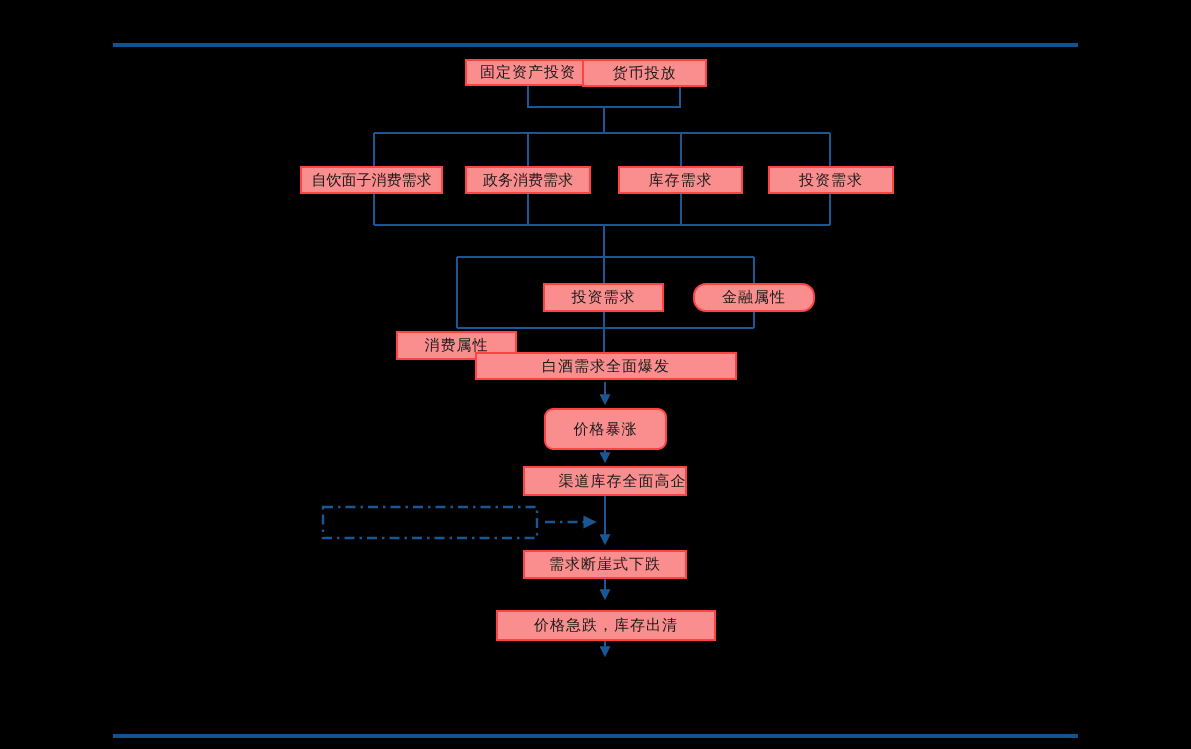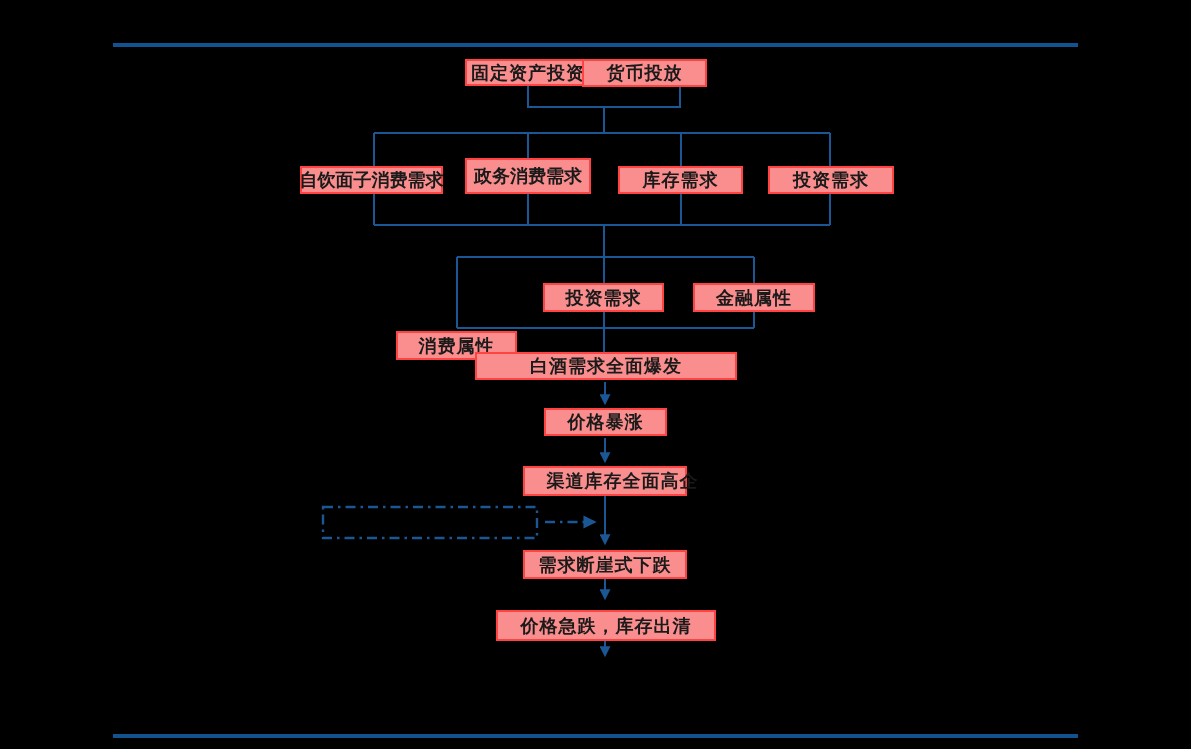--- a/index.html
+++ b/index.html
@@ -36,22 +36,22 @@
   .node {
     position: absolute;
     z-index: 2;
     background: var(--box-fill);
     border: 2px solid var(--box-border);
     box-sizing: border-box;
     display: flex;
     align-items: center;
     justify-content: center;
     color: var(--text);
-    font-size: 18px;
-    font-weight: bold;
+    font-size: 15px;
+    font-weight: normal;
     letter-spacing: 1px;
     white-space: nowrap;
   }
 </style>
 </head>
 <body>
 
 <div id="canvas">
 
   <svg id="lines" width="1191" height="749" viewBox="0 0 1191 749">
@@ -105,27 +105,27 @@
     </g>
     <g>
       <line class="dashdot" x1="545" y1="522" x2="594" y2="522" marker-end="url(#arrowhead)"></line>
     </g>
   </svg>
 
   <div class="node" style="left:465px; top:59px; width:126px; height:27px;">固定资产投资</div>
   <div class="node" style="left:582px; top:59px; width:125px; height:28px;">货币投放</div>
 
   <div class="node" style="left:300px; top:166px; width:143px; height:28px; letter-spacing:0;">自饮面子消费需求</div>
-  <div class="node" style="left:465px; top:158px; width:126px; height:36px; letter-spacing:0;">政务消费需求</div>
+  <div class="node" style="left:465px; top:166px; width:126px; height:28px; letter-spacing:0;">政务消费需求</div>
   <div class="node" style="left:618px; top:166px; width:125px; height:28px;">库存需求</div>
   <div class="node" style="left:768px; top:166px; width:126px; height:28px;">投资需求</div>
 
   <div class="node" style="left:396px; top:283px; width:121px; height:29px;margin-top:48px;">消费属性</div>
   <div class="node" style="left:543px; top:283px; width:121px; height:29px;">投资需求</div>
-  <div class="node" style="left:693px; top:283px; width:122px; height:29px;">金融属性</div>
+  <div class="node" style="left:693px; top:283px; width:122px; height:29px;border-radius:13px;">金融属性</div>
 
   <div class="node" style="left:475px; top:352px; width:262px; height:28px;">白酒需求全面爆发</div>
-  <div class="node" style="left:544px; top:408px; width:123px; height:28px;">价格暴涨</div>
+  <div class="node" style="left:544px; top:408px; width:123px; height:42px;border-radius:9px;">价格暴涨</div>
   <div class="node" style="left:523px; top:466px; width:164px; height:30px;padding-left:35px;">渠道库存全面高企</div>
   <div class="node" style="left:523px; top:550px; width:164px; height:29px;">需求断崖式下跌</div>
   <div class="node" style="left:496px; top:603px; width:220px; height:31px;margin-top:7px;">价格急跌，库存出清</div>
 
 </div>
 
 </body></html>

